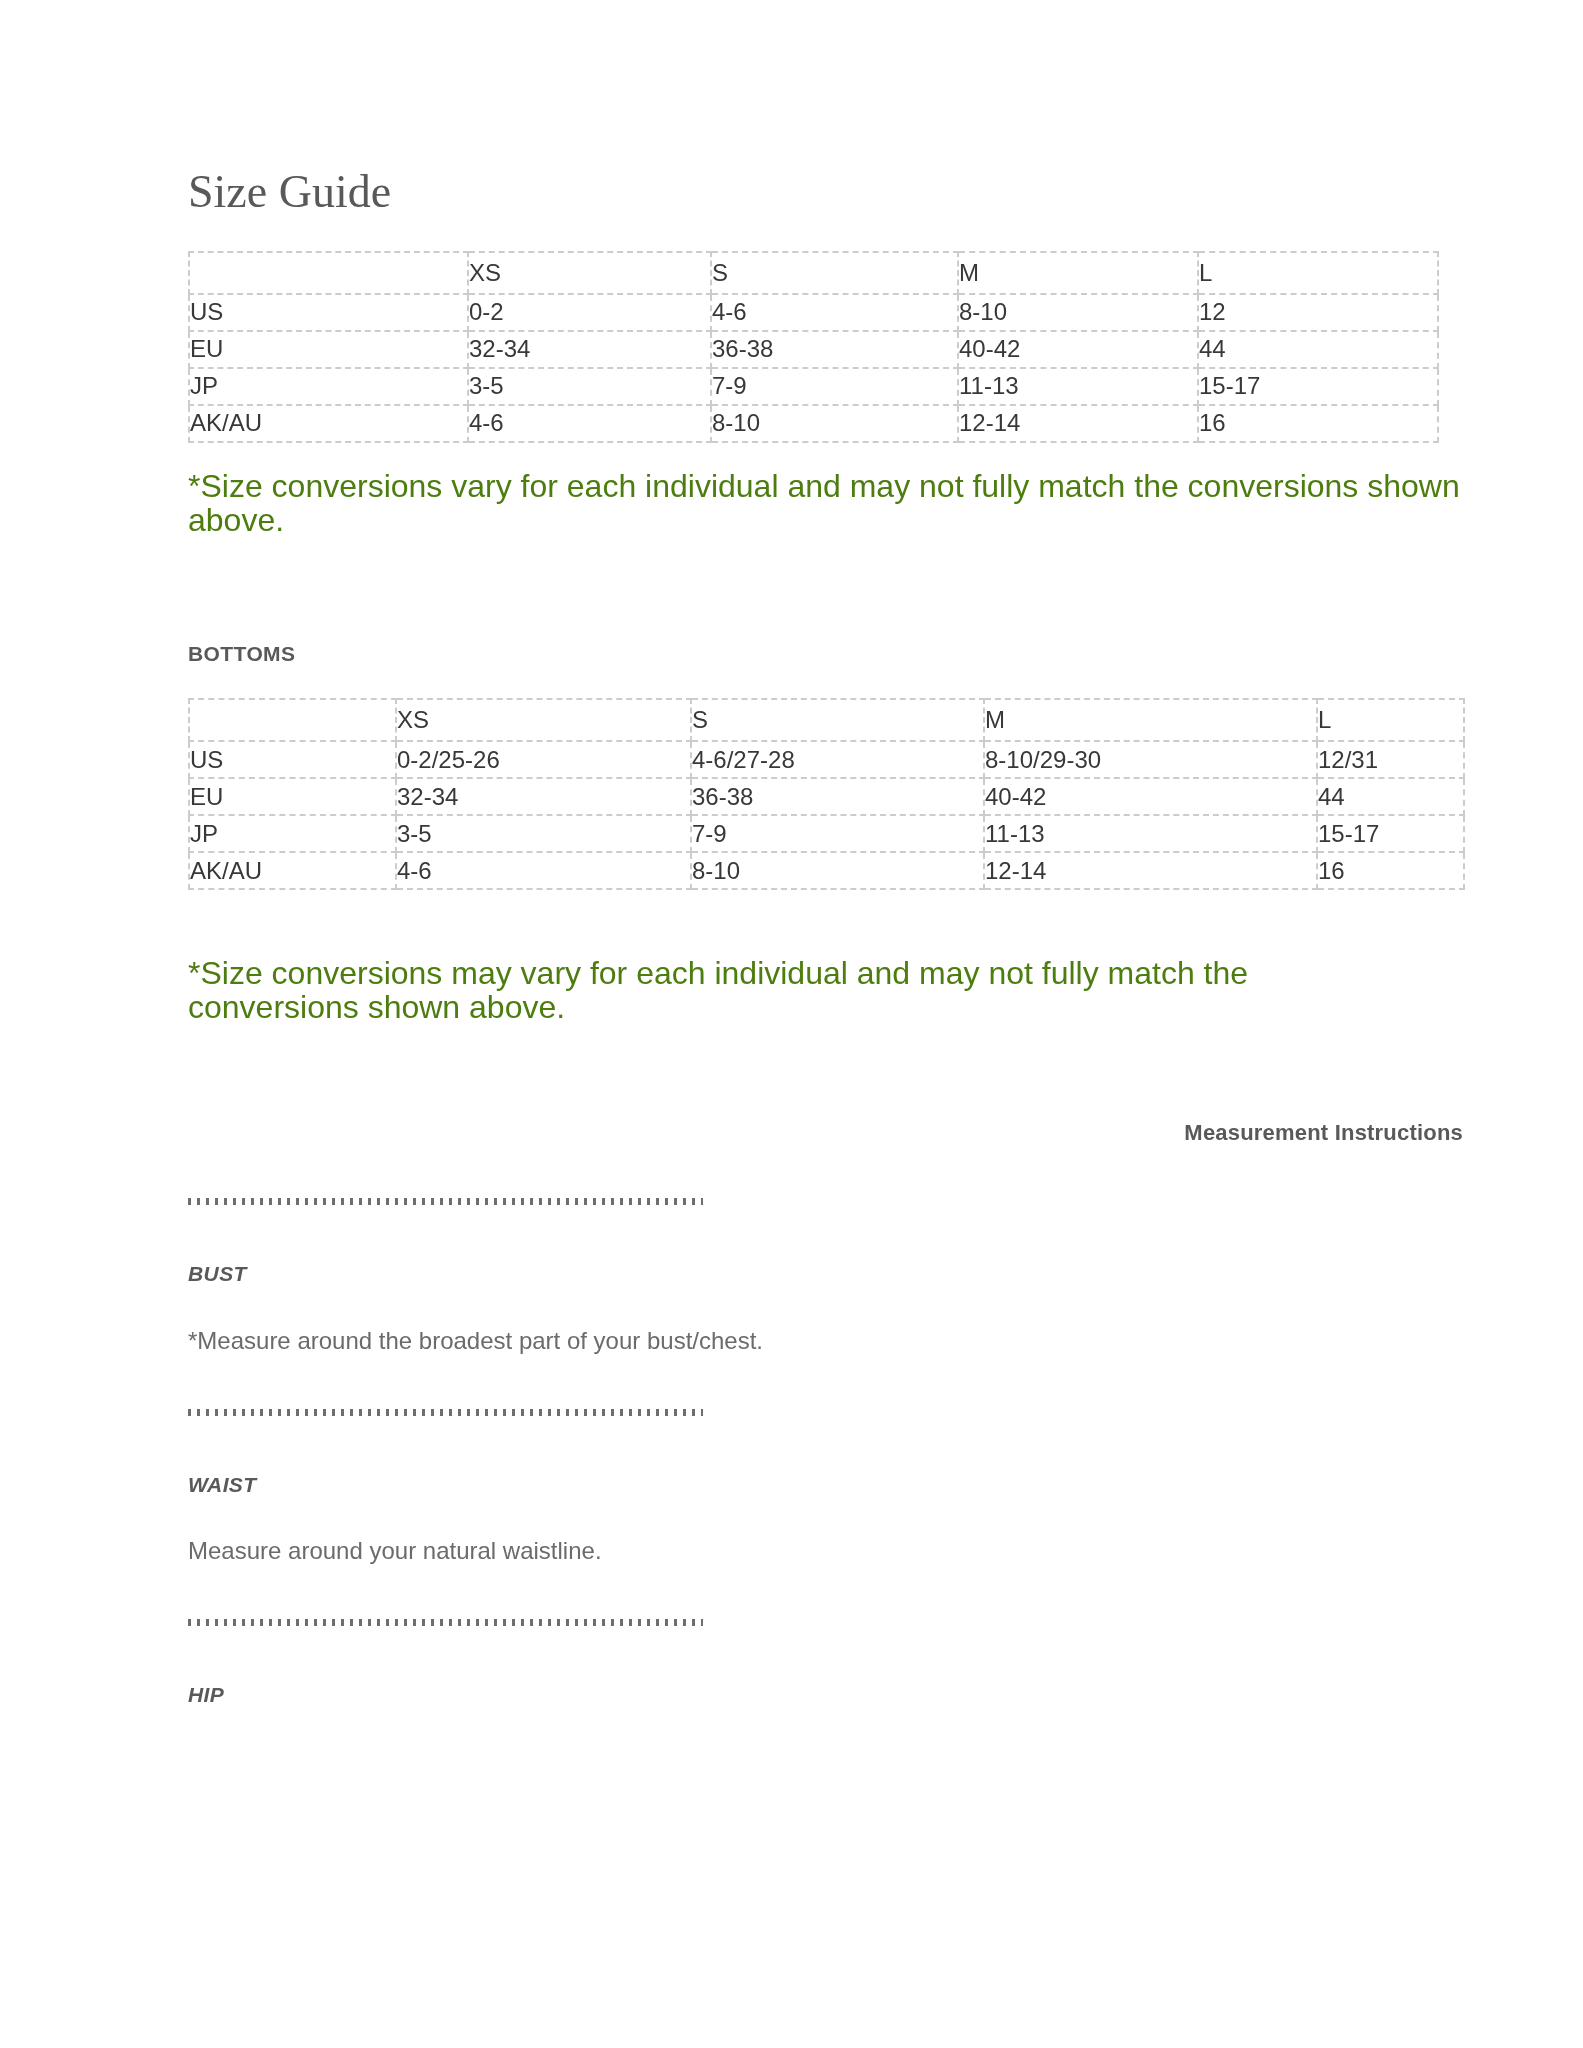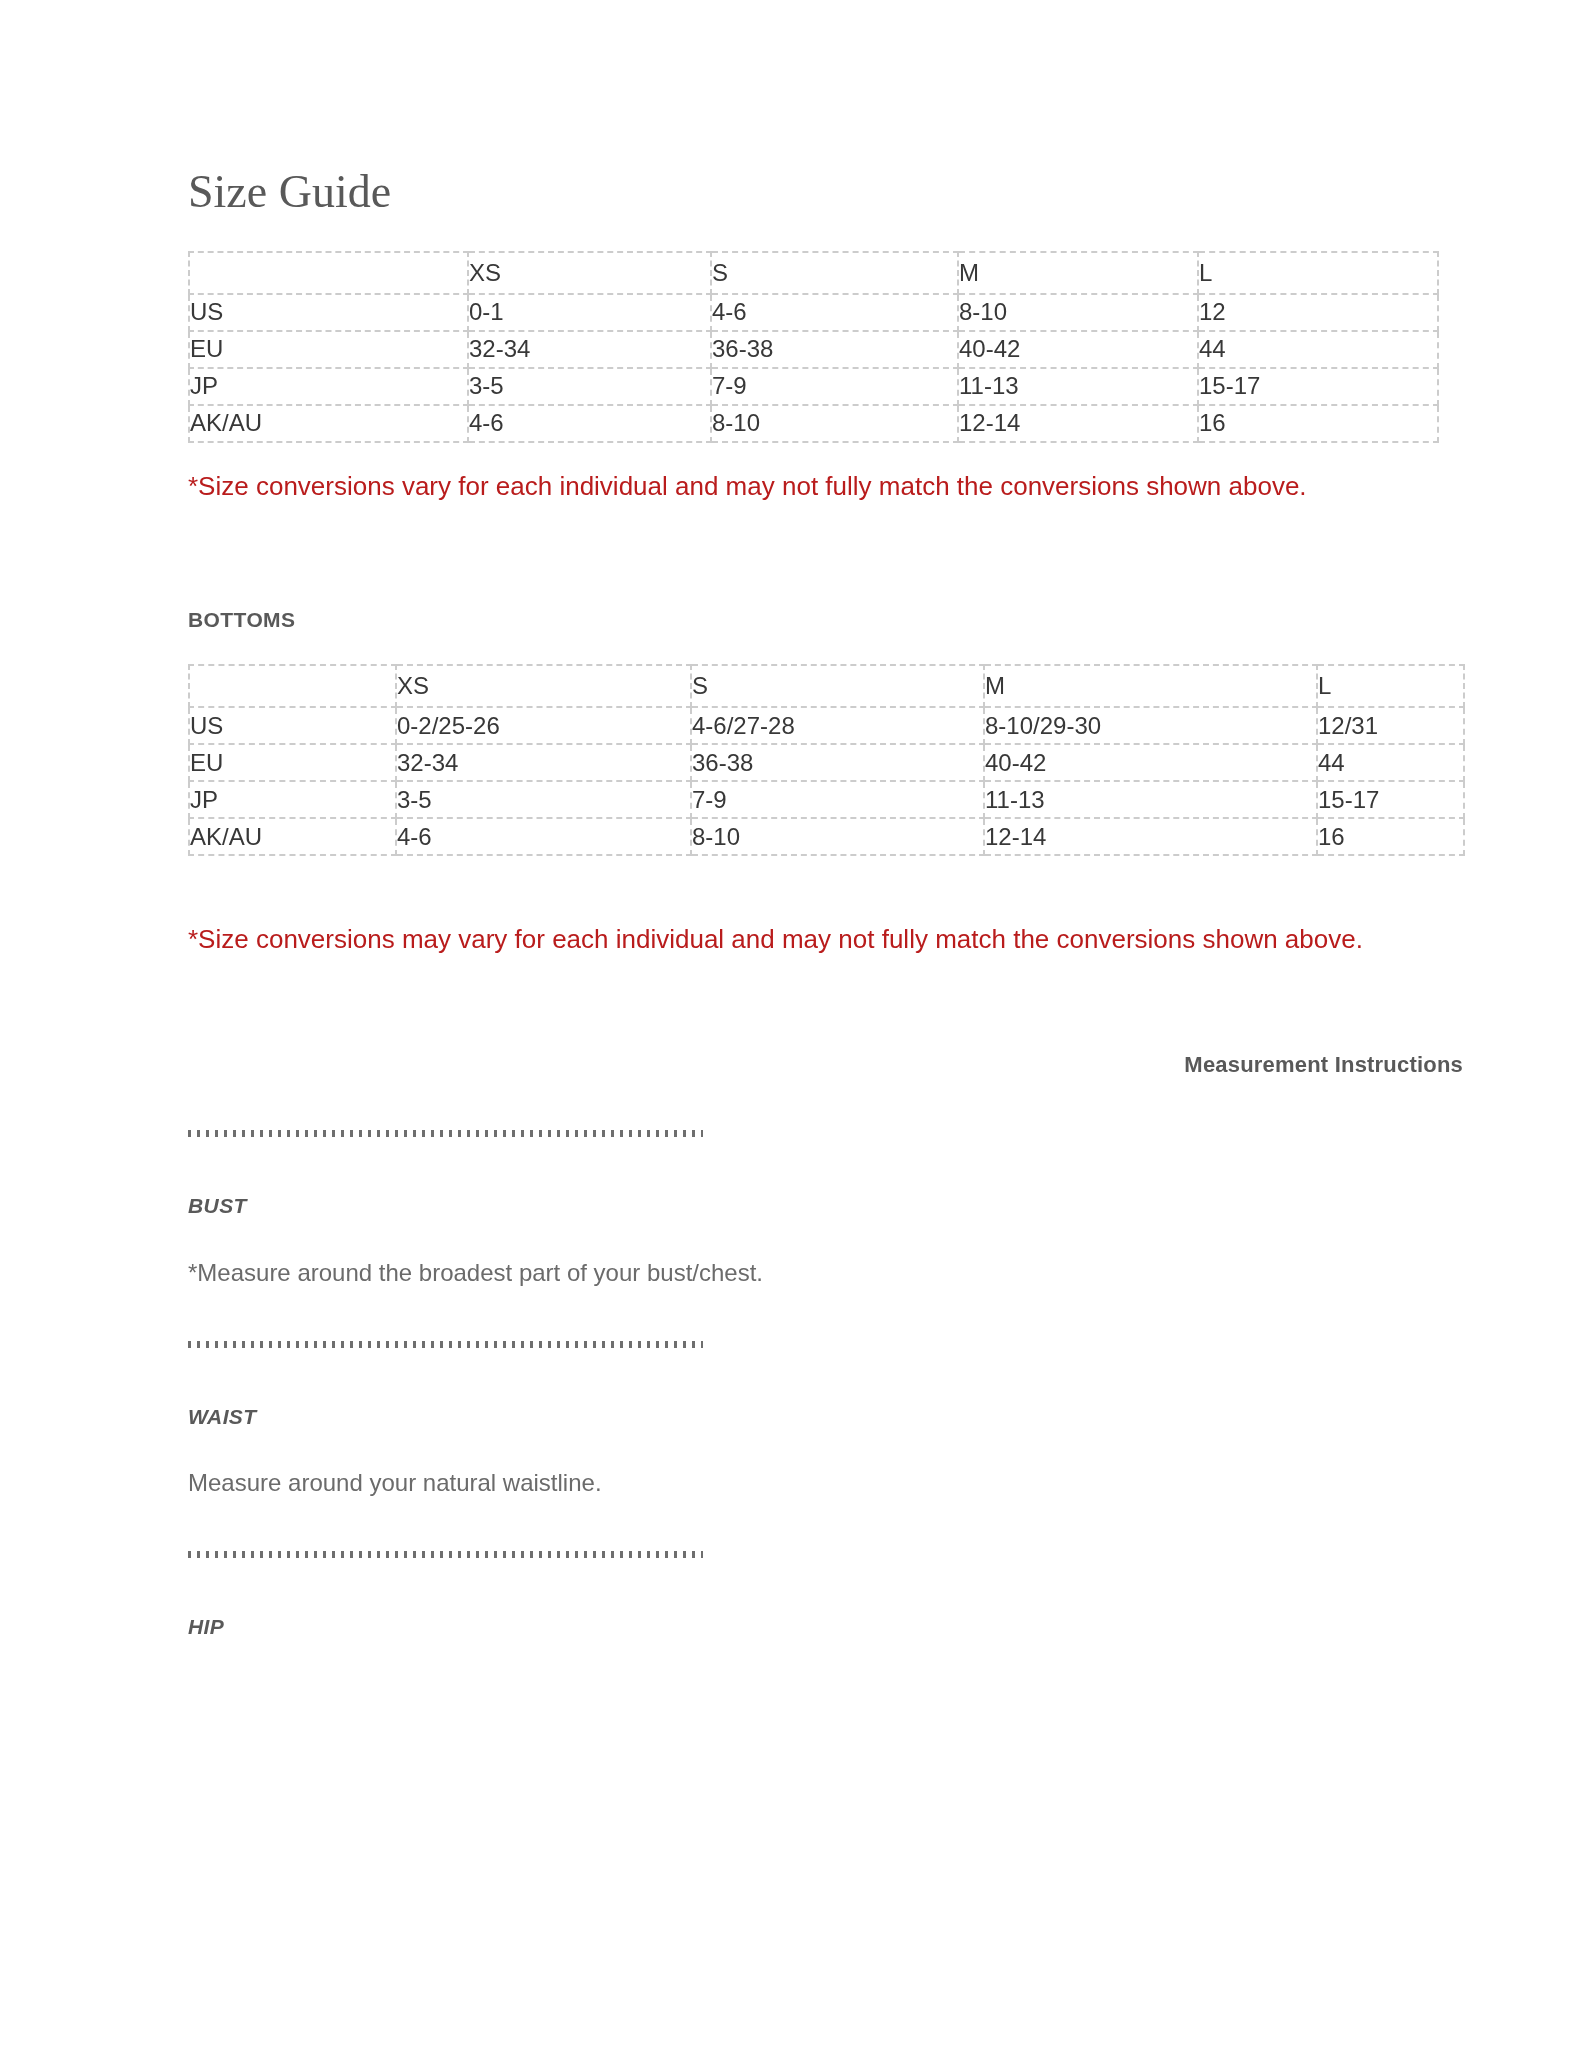--- a/index.html
+++ b/index.html
@@ -46,22 +46,22 @@
     vertical-align:middle;
     font-weight:400;
     font-size:24px;
     color:#383838;
     padding:0;
   }
   table.size-table tr.head td{height:40px;}
   table.size-table tr.row td{height:35px;}
 
   .note{
-    font-size:26px;
-    color:#b91c1c;
+    font-size:32px;
+    color:#4d7c0f;
     line-height:34px;
   }
   .note-top{margin-top:26px;}
   .note-bottoms{margin-top:66px;max-width:1220px;}
 
   .body-text{
     font-size:24px;
     color:#6b6b6b;
     line-height:32px;
     margin-top:38px;
@@ -93,21 +93,21 @@
       <tbody>
           <tr class="head">
         <td></td>
         <td>XS</td>
         <td>S</td>
         <td>M</td>
         <td>L</td>
       </tr>
       <tr class="row">
         <td>US</td>
-        <td>0-1</td>
+        <td>0-2</td>
         <td>4-6</td>
         <td>8-10</td>
         <td>12</td>
       </tr>
       <tr class="row">
         <td>EU</td>
         <td>32-34</td>
         <td>36-38</td>
         <td>40-42</td>
         <td>44</td>

